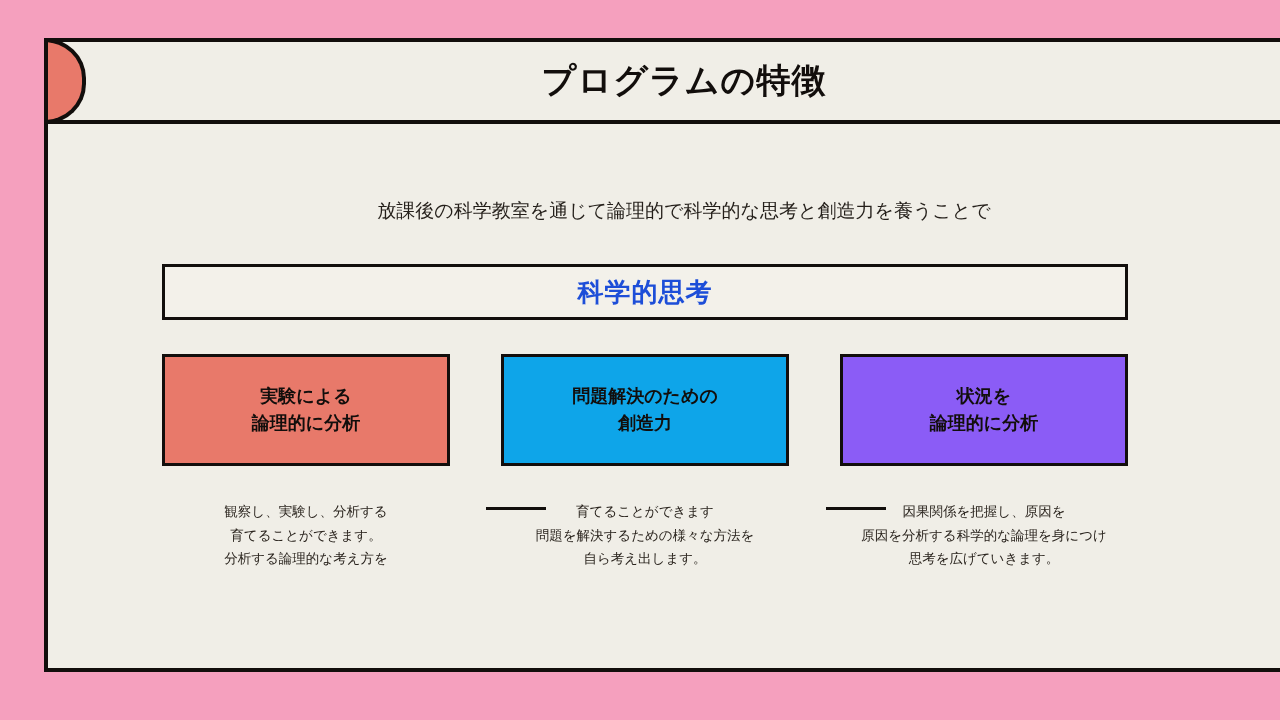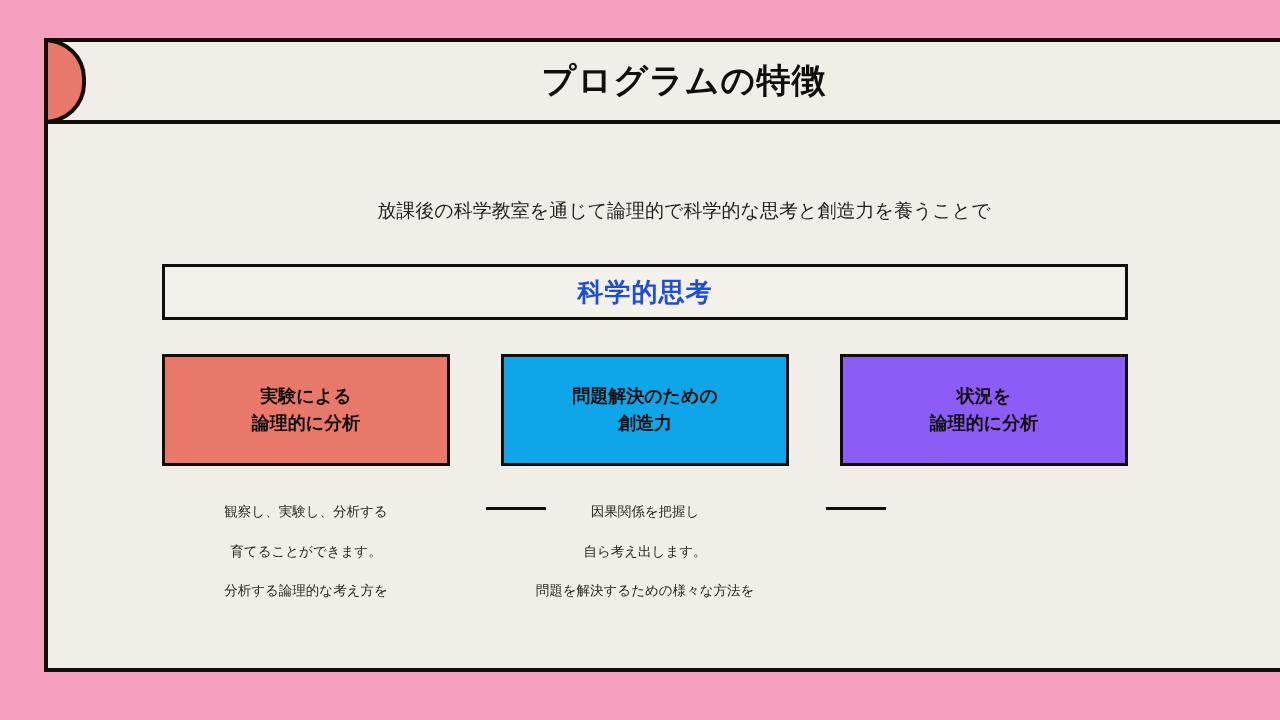--- a/index.html
+++ b/index.html
@@ -161,21 +161,20 @@
   .card-caption {
     margin-top: 34px;
     text-align: center;
     font-size: 13.5px;
     line-height: 1.75;
     color: #2a241e;
   }
   .card-caption .ln {
     display: block;
     white-space: nowrap;
-    margin-top: 16px;
   }
 </style>
 </head>
 <body>
 
 <div class="slide">
 
   <div class="header">
     <div class="corner-blob left"></div>
     <div class="corner-blob right"></div>
@@ -208,28 +207,33 @@
           <span class="ln">分析する論理的な考え方を</span>
         </div>
       </div>
 
       <div class="card">
         <div class="card-box yellow">
           <span class="ln">問題解決のための</span>
           <span class="ln">創造力</span>
         </div>
         <div class="card-caption">
-          <span class="ln">因果関係を把握し</span>
+          <span class="ln">育てることができます</span>
+          <span class="ln">問題を解決するための様々な方法を</span>
           <span class="ln">自ら考え出します。</span>
-          <span class="ln">問題を解決するための様々な方法を</span>
         </div>
       </div>
 
       <div class="card">
         <div class="card-box green">
           <span class="ln">状況を</span>
           <span class="ln">論理的に分析</span>
         </div>
+        <div class="card-caption">
+          <span class="ln">因果関係を把握し、原因を</span>
+          <span class="ln">原因を分析する科学的な論理を身につけ</span>
+          <span class="ln">思考を広げていきます。</span>
+        </div>
       </div>
 
     </div>
   </div>
 </div>
 
 </body></html>

